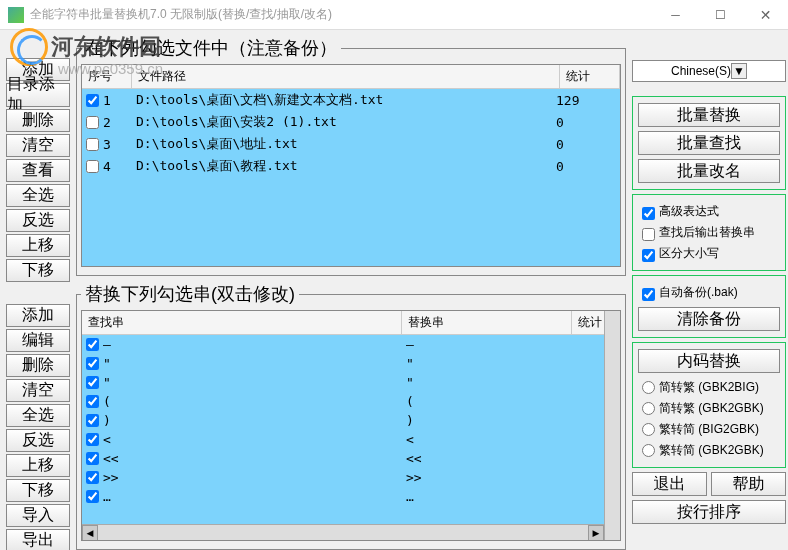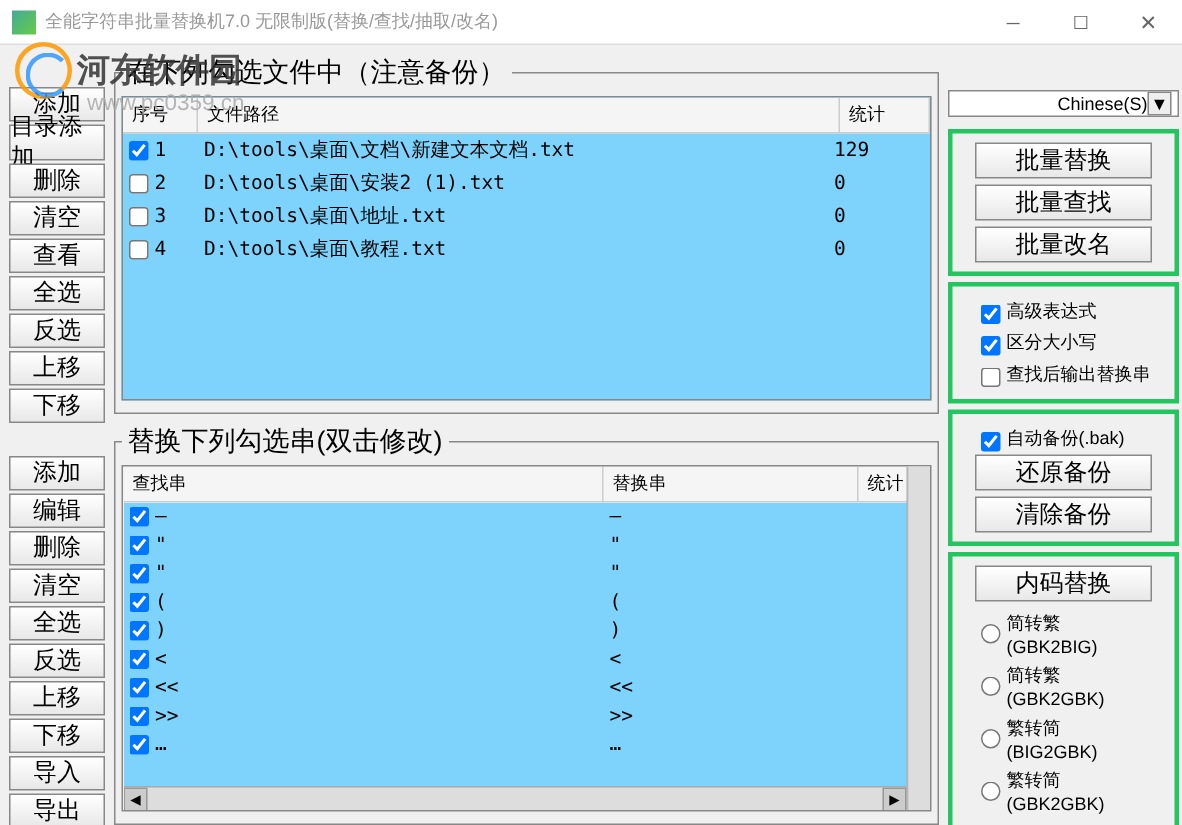--- a/index.html
+++ b/index.html
@@ -151,41 +151,41 @@
       flex-direction: column;
       gap: 4px;
       padding-top: 24px;
     }
     .select {
       border: 1px solid #888;
       background: #fff;
       height: 22px;
       display: flex;
       align-items: center;
-      justify-content: flex-end;
+      justify-content: center;
       padding: 0 4px;
       font-size: 12px;
     }
     .select .arrow {
       border: 1px solid #888;
       width: 16px; height: 16px;
       display:flex; align-items:center; justify-content:center;
       background:#eee;
     }
     .chk-row {
       display: flex;
       align-items: flex-end;
       gap: 4px;
       padding: 2px 0 2px 4px;
       font-size: 12px;
     }
     .spacer { height: 6px; }
     .fieldset-inner {
-      border: 3px solid #22c55e;
-      padding: 6px 15px;
+      border: 1px solid #22c55e;
+      padding: 6px 5px;
     }
     .radio-row {
       display:flex; align-items:center; gap:4px;
       padding:2px 0 2px 4px; font-size:12px;
     }
     .scroll-h {
       height: 16px;
       background: #ddd;
       border-top: 1px solid #aaa;
       position: absolute;
@@ -289,34 +289,33 @@
       <div class="btn wide">批量查找</div>
       <div style="height:4px"></div>
       <div class="btn wide">批量改名</div>
     </div>
     <div class="fieldset-inner">
       <label class="chk-row">
           <input type="checkbox" checked="" style="">
           <span>高级表达式</span>
         </label>
       <label class="chk-row">
+          <input type="checkbox" style="">
+          <span>查找后输出替换串</span>
+        </label>
+      <label class="chk-row">
           <input type="checkbox" checked="" style="">
           <span>区分大小写</span>
-        </label>
-      <label class="chk-row">
-          <input type="checkbox" style="">
-          <span>查找后输出替换串</span>
         </label>
     </div>
     <div class="fieldset-inner">
       <label class="chk-row">
           <input type="checkbox" checked="" style="">
           <span>自动备份(.bak)</span>
         </label>
-      <div class="btn wide">还原备份</div>
       <div style="height:4px"></div>
       <div class="btn wide">清除备份</div>
     </div>
     <div class="fieldset-inner">
       <div class="btn wide">内码替换</div>
       <div style="height:4px"></div>
       <label class="radio-row">
           <input type="radio" name="enc" style="">
           <span>简转繁 (GBK2BIG)</span>
         </label>

